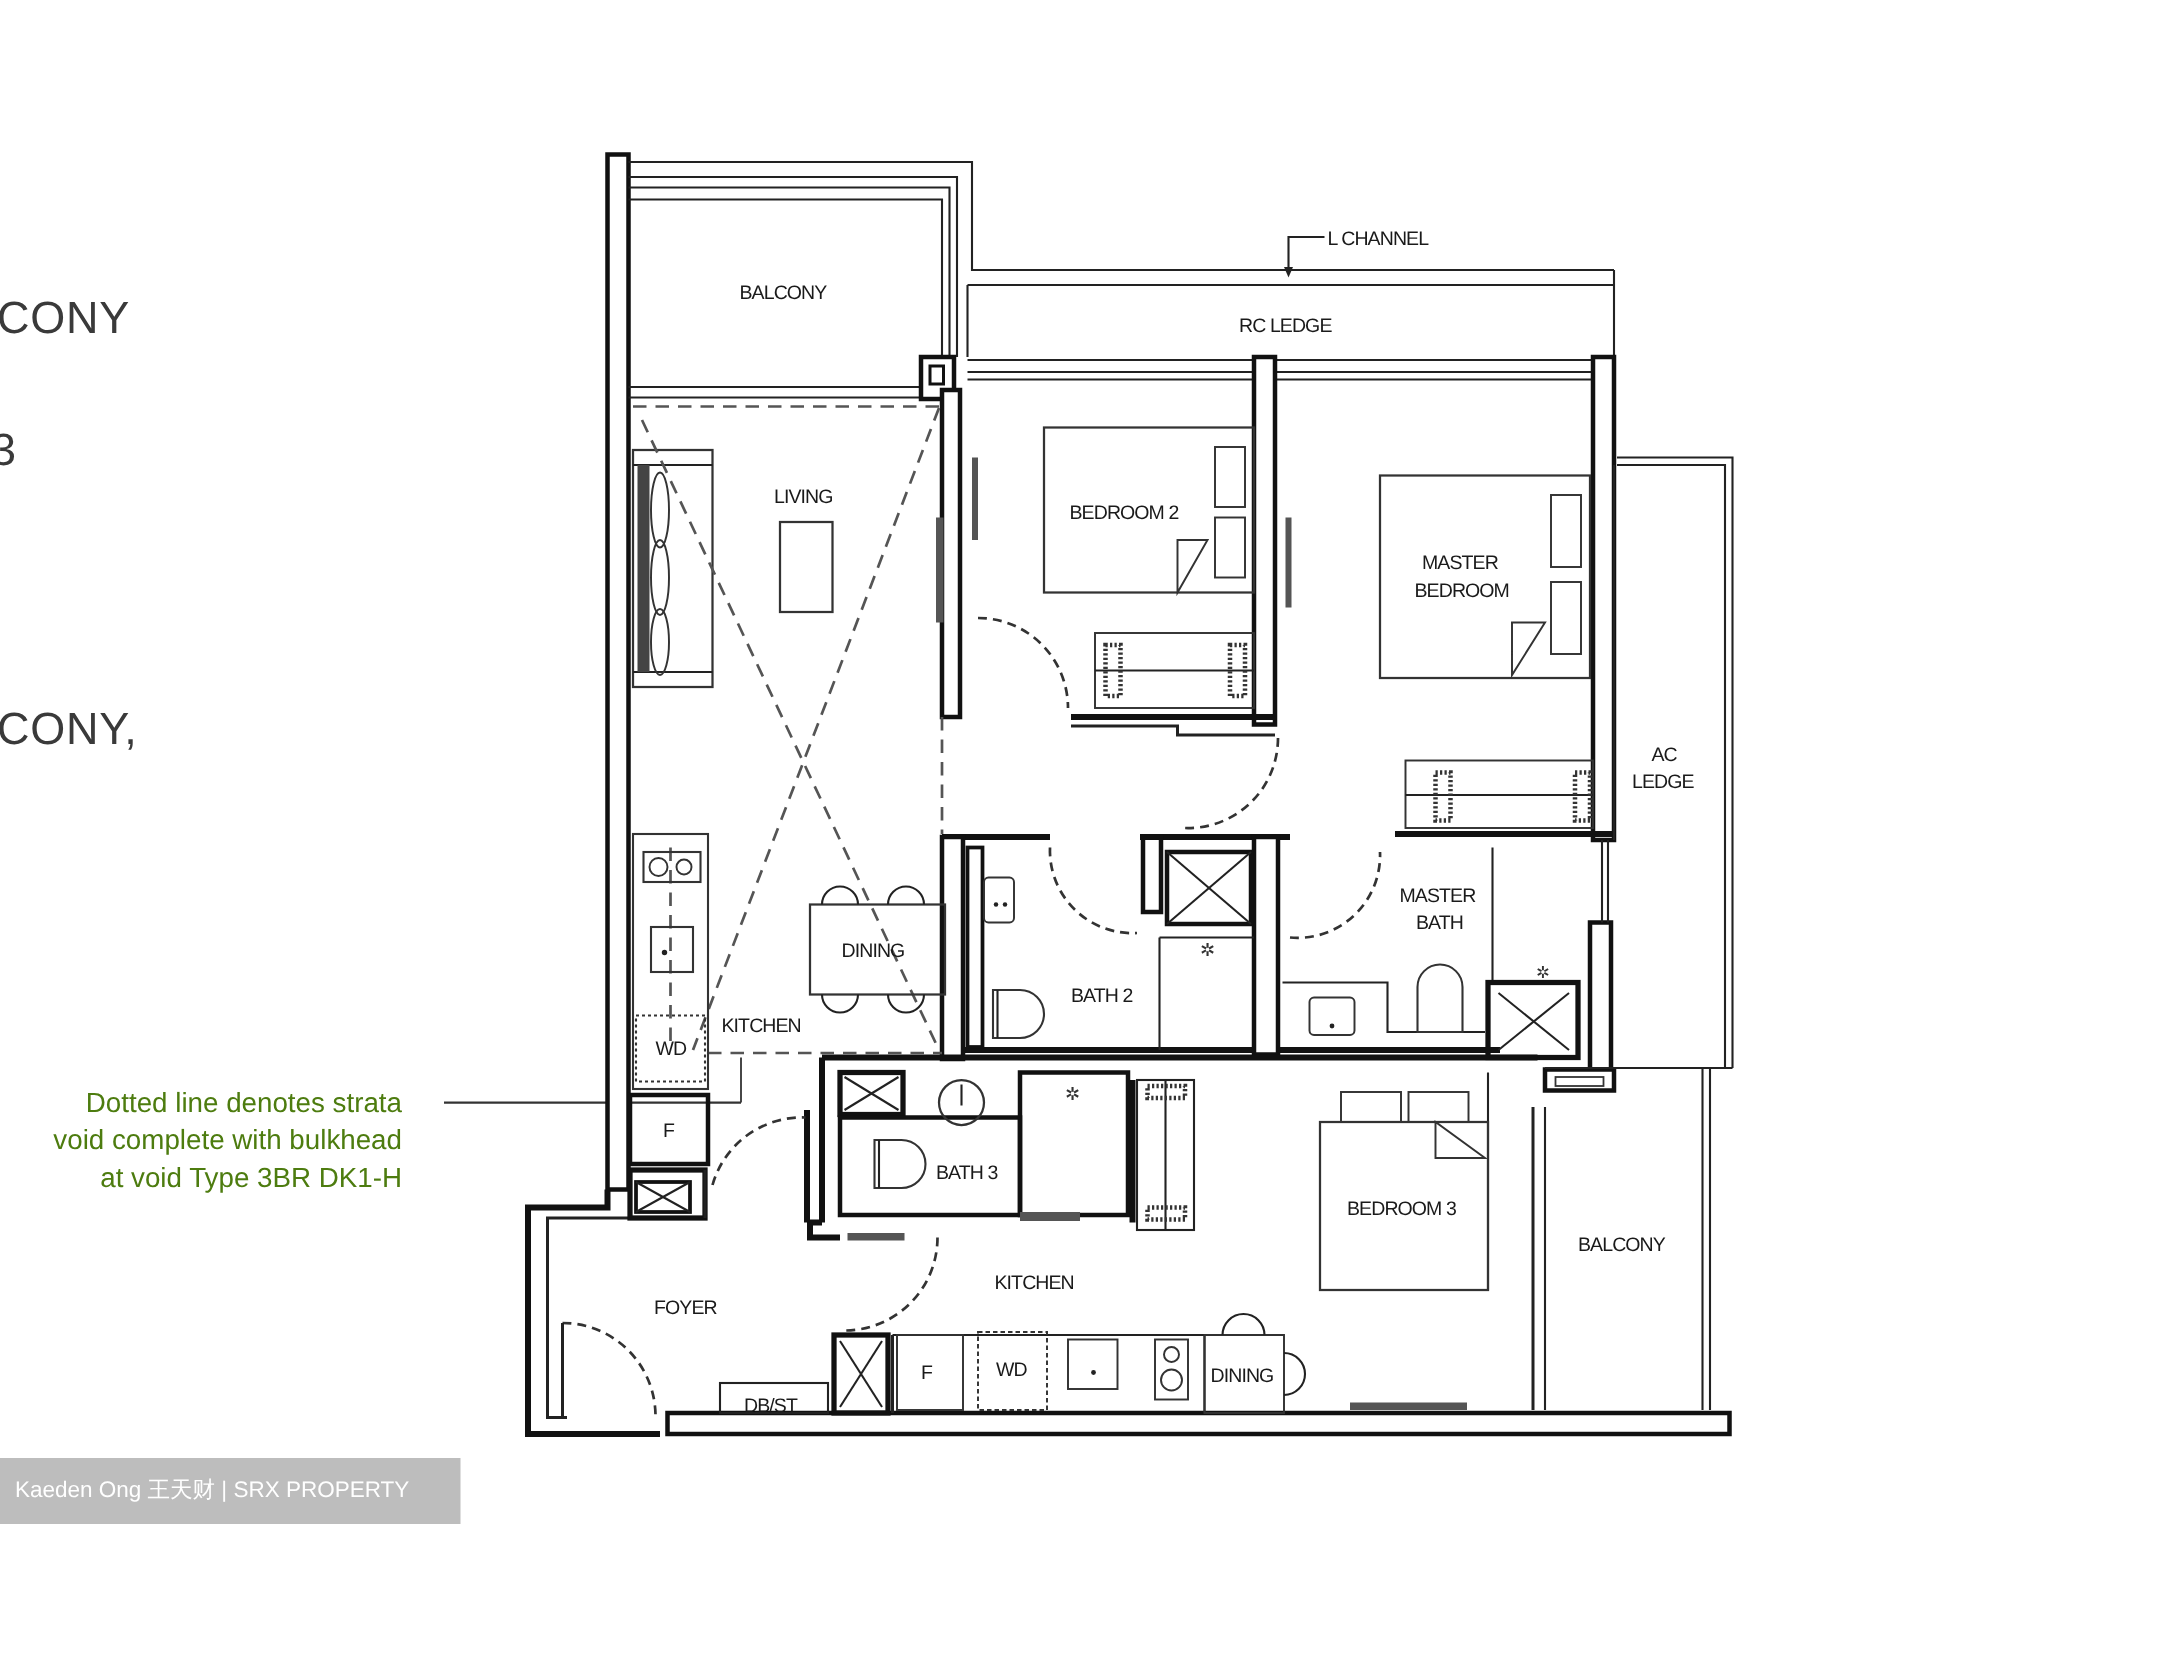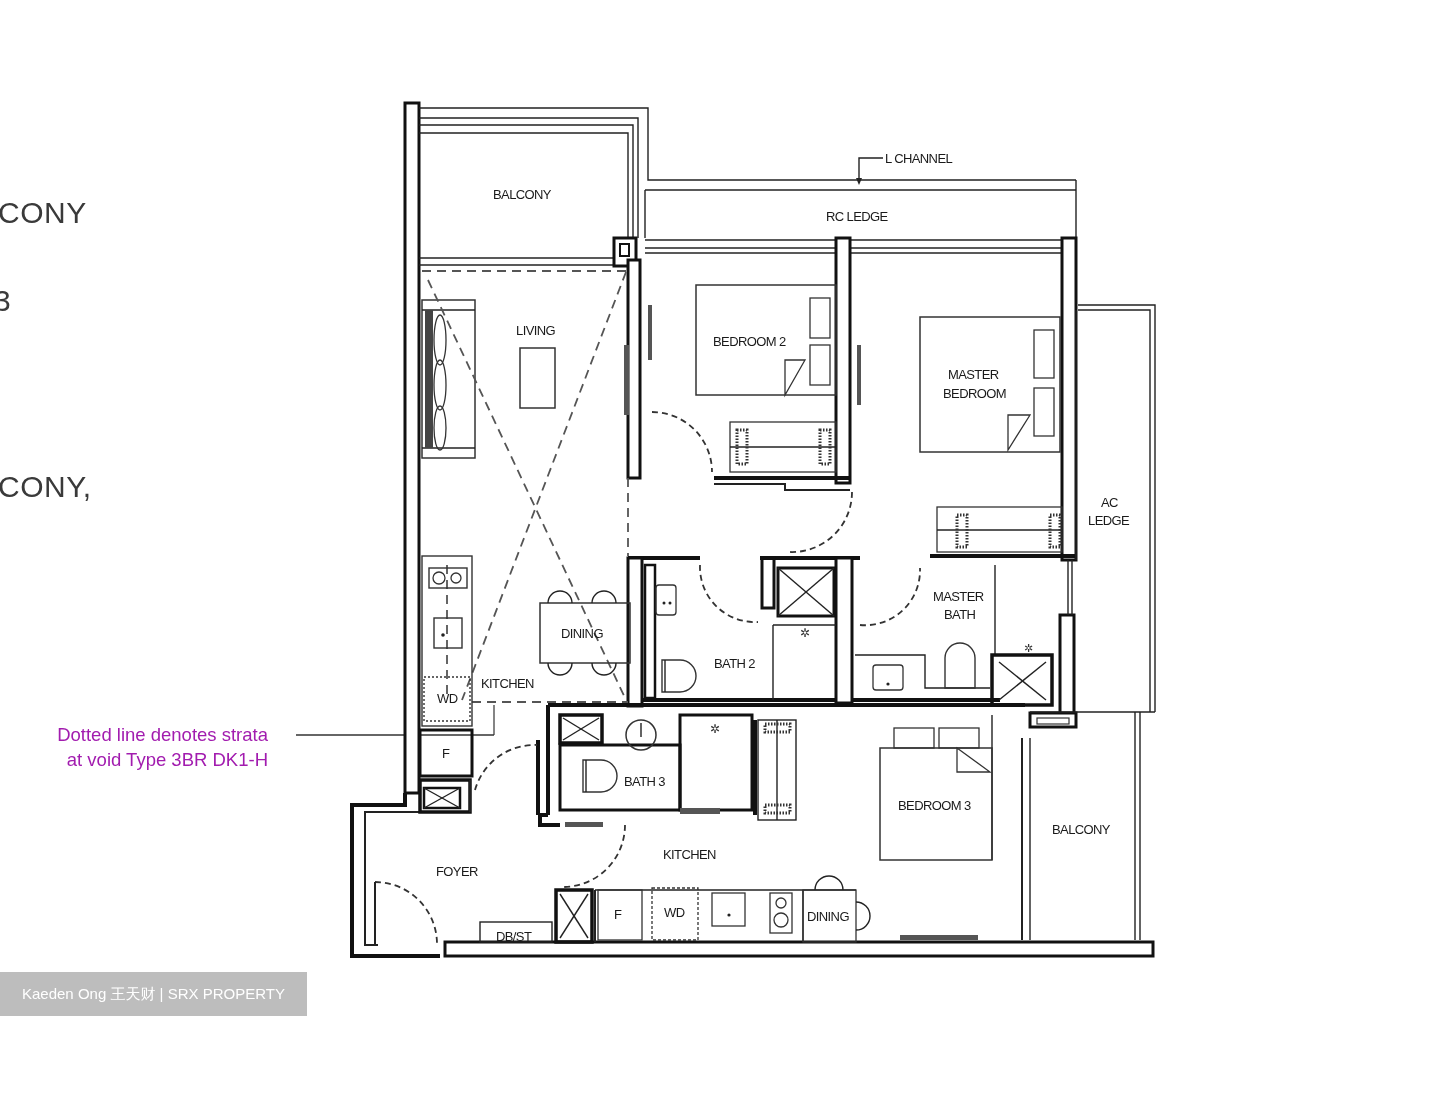--- a/index.html
+++ b/index.html
@@ -1,38 +1,39 @@
 <!DOCTYPE html>
 <html><head>
 <meta charset="utf-8">
 <style>
   html, body { margin: 0; padding: 0; background: #ffffff; }
   body { width: 1440px; height: 1116px; position: relative; overflow: hidden; font-family: "Liberation Sans", sans-serif; }
   .side-text { position: absolute; color: #3a3a3a; font-family: "Liberation Sans", sans-serif; font-size: 30px; letter-spacing: 0.5px; white-space: nowrap; }
-  .note { position: absolute; left: 0; top: 722px; width: 268px; text-align: right; color: #a21caf; font-size: 18.5px; line-height: 25px; font-family: "Liberation Sans", sans-serif; }
+  .note { position: absolute; left: 0; top: 722px; width: 268px; text-align: right; color: #4d7c0f; font-size: 18.5px; line-height: 25px; font-family: "Liberation Sans", sans-serif; }
   .note div { white-space: nowrap; }
-  .watermark { position: absolute; left: 0; top: 972px; width: 307px; height: 44px; background: #bdbdbd; color: #ffffff; font-size: 15px; line-height: 44px; padding-left: 22px; box-sizing: border-box; white-space: nowrap; font-family: "Liberation Sans", sans-serif; }
+  .watermark { position: absolute; left: 0; top: 972px; width: 307px; height: 44px; background: #bdbdbd; color: #ffffff; font-size: 15px; line-height: 44px; padding-left: 10px; box-sizing: border-box; white-space: nowrap; font-family: "Liberation Sans", sans-serif; }
   svg { position: absolute; left: 0; top: 0; }
   .lbl { font-family: "Liberation Sans", sans-serif; font-size: 13px; fill: #1a1a1a; letter-spacing: -0.6px; }
   .w { fill: none; stroke: #111; stroke-width: 4; }
   .thin { fill: none; stroke: #222; stroke-width: 1.4; }
   .mid { fill: none; stroke: #222; stroke-width: 2; }
   .dash { fill: none; stroke: #555; stroke-width: 1.8; stroke-dasharray: 9 6; }
   .door { fill: none; stroke: #333; stroke-width: 1.8; stroke-dasharray: 6 4; }
   .glass { fill: #555; stroke: none; }
 </style>
 </head>
 <body>
 
 <div class="side-text" style="left:-2px; top:196px;">CONY</div>
 <div class="side-text" style="left:-6px; top:284px;">3</div>
 <div class="side-text" style="left:-2px; top:470px;">CONY,</div>
 
 <div class="note">
   <div>Dotted line denotes strata</div>
+  <div>void complete with bulkhead</div>
   <div>at void Type 3BR DK1-H</div>
 </div>
 
 <svg width="1440" height="1116" viewBox="0 0 1440 1116">
 
   <line x1="296" y1="735" x2="494" y2="735" stroke="#333" stroke-width="1.5"></line>
   <line x1="494" y1="735" x2="494" y2="705" stroke="#333" stroke-width="1.2"></line>
 
   <g>
     <rect x="405" y="103" width="14" height="690" fill="#fff" stroke="#111" stroke-width="3"></rect>

